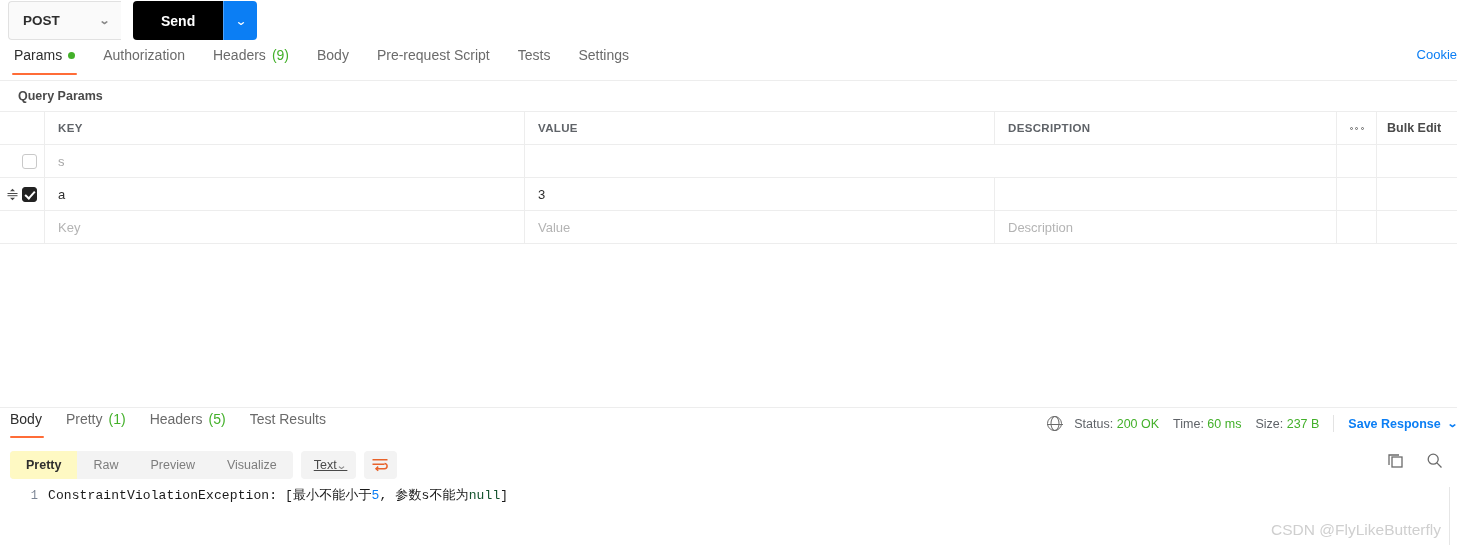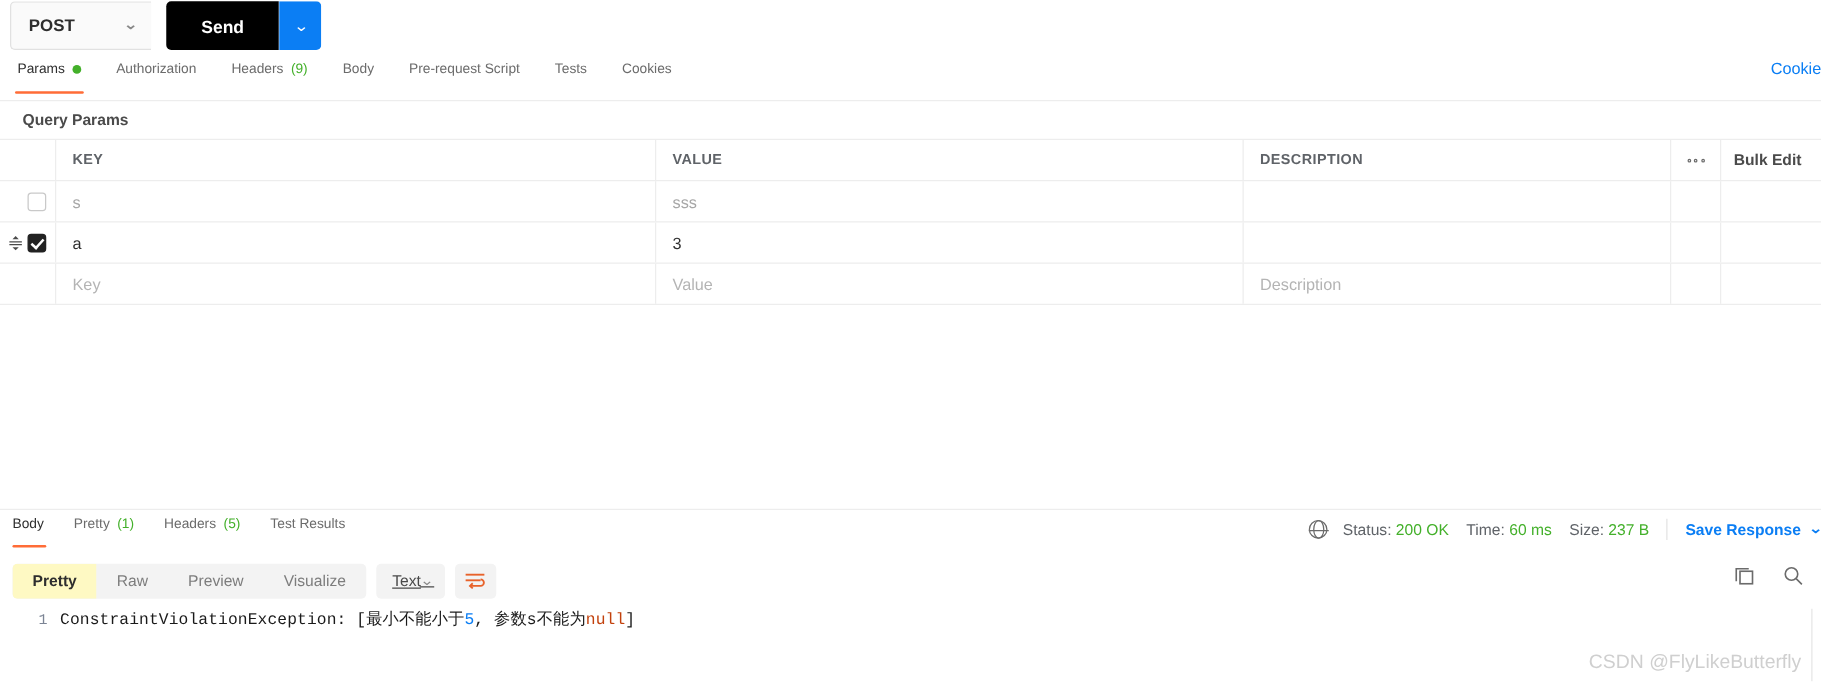--- a/index.html
+++ b/index.html
@@ -63,21 +63,21 @@
 
   
   .req-tabs {
     position: absolute; left: 0; top: 46px; width: 1457px; height: 35px;
     display: flex; align-items: flex-start;
     border-bottom: 1px solid #ededed;
   }
   .tab {
     position: relative;
     padding: 0 14px 11px 14px;
-    font-size: 11px; color: #6b6b6b;
+    font-size: 14px; color: #6b6b6b;
     cursor: pointer;
     display: flex; align-items: center; gap: 6px;
     line-height: 18px;
   }
   .tab:first-child { margin-left: 0; }
   .tab.active { color: #2e2e2e; }
   .tab.active::after {
     content: ""; position: absolute; left: 12px; right: 12px; bottom: 0;
     height: 2.5px; background: #ff6c37; border-radius: 2px;
   }
@@ -259,21 +259,21 @@
     width: 48px; min-width: 48px; text-align: right; padding-right: 10px;
     color: #7b8494; font-size: 12px; line-height: 22px;
     user-select: none;
   }
   .code-txt {
     color: #1a1a1a; line-height: 22px; white-space: pre;
     letter-spacing: .1px;
   }
   .code-txt .tok-punc { color: #1a1a1a; }
   .code-txt .tok-num { color: #0b7ef4; }
-  .code-txt .tok-null { color: #c2410c; }
+  .code-txt .tok-null { color: #14532d; }
 
   .vscroll {
     position: absolute; right: 3px; top: 487px; width: 5px; height: 58px;
     background: transparent; border-left: 1px solid #e6e6e6;
   }
 
   
   .watermark {
     position: absolute; right: 16px; bottom: 8px;
     font-size: 15.5px; color: #cfcfcf;
@@ -312,21 +312,21 @@
   <div class="tab">
     <span>Body</span>
   </div>
   <div class="tab">
     <span>Pre-request Script</span>
   </div>
   <div class="tab">
     <span>Tests</span>
   </div>
   <div class="tab">
-    <span>Cookies</span>
+    <span>Settings</span>
   </div>
   <div class="cookie-link">Cookie</div>
 </div>
 
 <div class="qp-title">Query Params</div>
 
 <div class="ptable">
 
   <div class="prow head">
     <div class="c-grip"></div>
@@ -341,21 +341,20 @@
         </span>
     </div>
     <div class="c-bulk">Bulk Edit</div>
   </div>
 
   <div class="prow">
     <div class="c-grip">
       <span class="cb"></span>
     </div>
     <div class="c-key cell-muted">s</div>
-    <div class="c-val cell-muted">sss</div>
     <div class="c-desc"></div>
     <div class="c-dots"></div>
     <div class="c-bulk"></div>
   </div>
 
   <div class="prow">
     <div class="c-grip">
       <span class="grip">
         <svg width="11" height="13" viewBox="0 0 11 13" aria-hidden="true">
           <path d="M5.5 0.8 L8 3.3 H3 Z" fill="#4a4a4a"></path>

